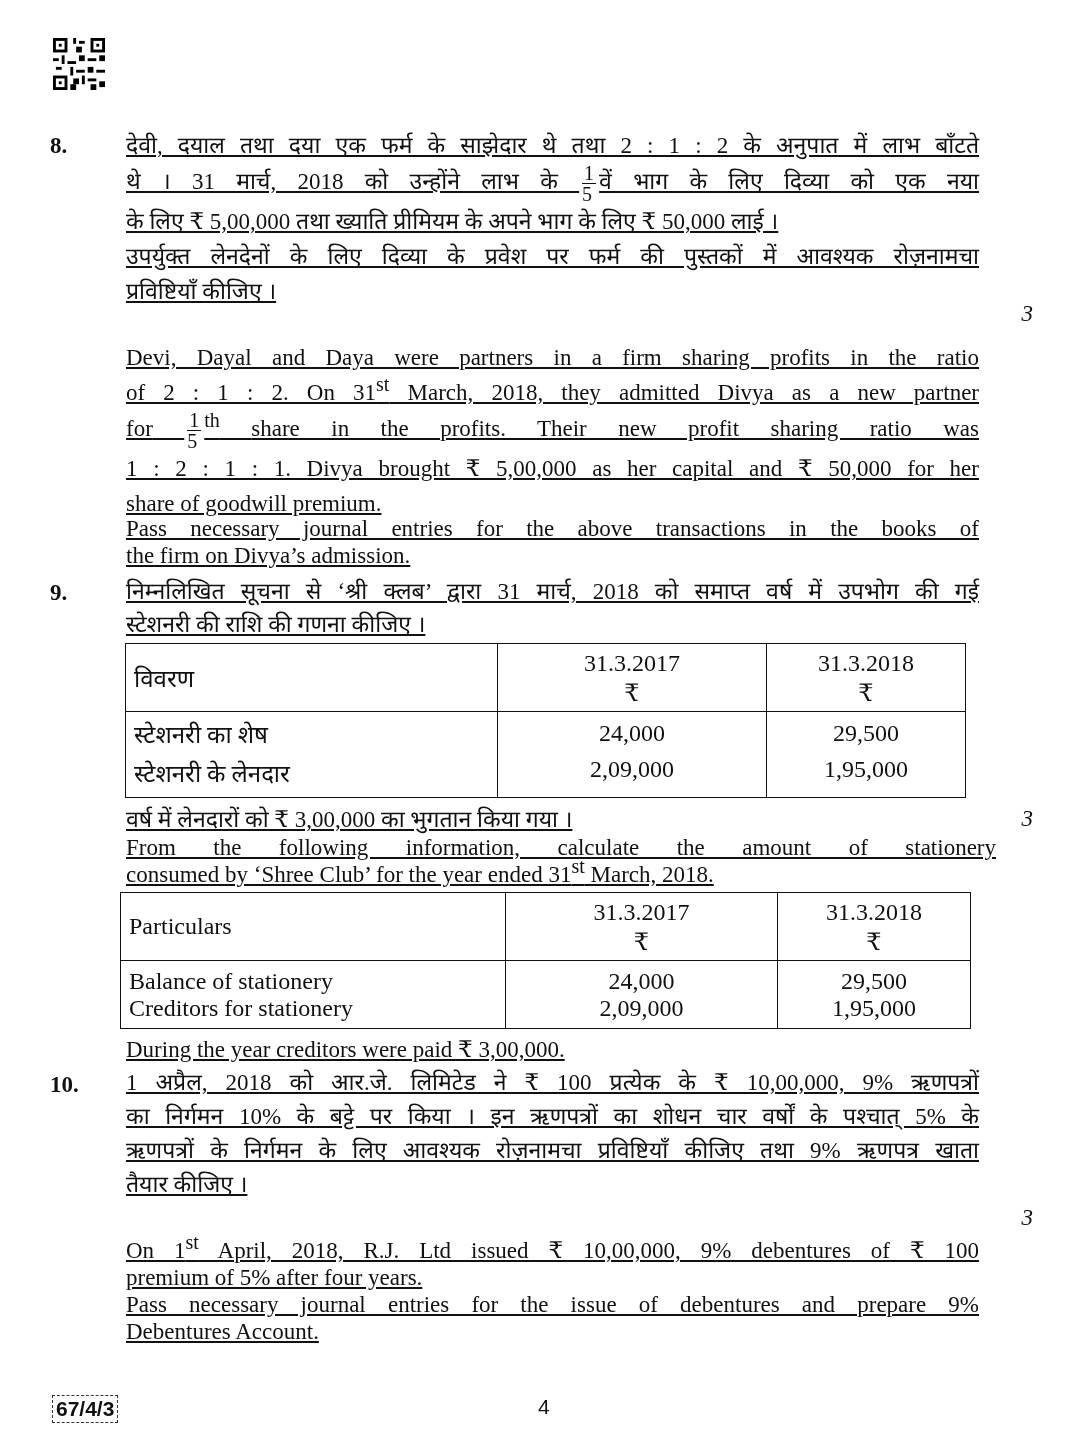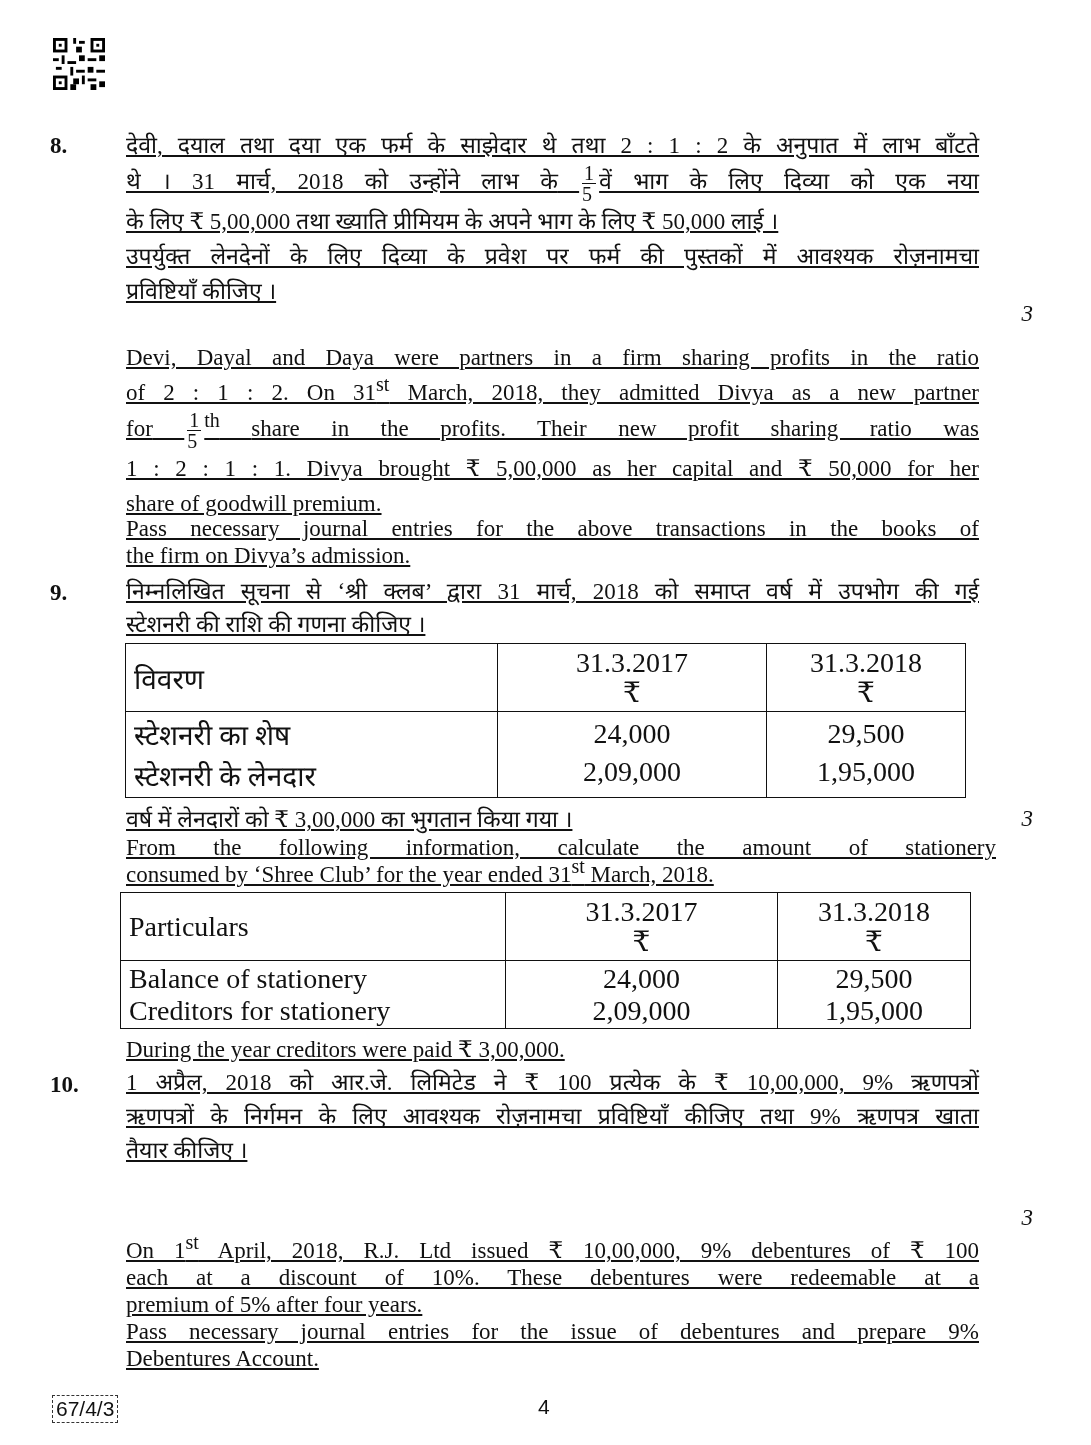--- a/index.html
+++ b/index.html
@@ -9,25 +9,25 @@
   .qnum { position:absolute; left:50px; font-weight:bold; font-size:23px; }
   .marks { position:absolute; right:58px; font-style:italic; font-size:23px; }
   .para { position:absolute; left:126px; width:853px; font-size:23px; line-height:35px; text-align:justify; }
   .para.tight { line-height:27px; }
   .para .ln { display:block; text-align:justify; text-align-last:justify;text-decoration:underline; }
   .para .ln.last { text-align-last:left; }
   sup { font-size:20px; line-height:0; }
   .frac { display:inline-block; vertical-align:middle; text-align:center; font-size:20px; line-height:20px; margin:0 3px; }
   .frac span { display:block; }
   .frac .num { border-bottom:1.5px solid #111; padding:0 2px; }
-  table { position:absolute; border-collapse:collapse; font-size:28px; }
+  table { position:absolute; border-collapse:collapse; font-size:24px; }
   td { border:1.5px solid #111; padding:0 8px; }
   td.c { text-align:center; }
   .tb td { border-top:none; border-bottom:none; }
-  .footer-code { position:absolute; left:52px; top:1395px; border:1px dashed #333; padding:1px 3px; font-family:"Liberation Sans",sans-serif; font-size:21px; }
+  .footer-code { position:absolute; left:52px; top:1395px; border:1px dashed #333; padding:1px 3px; font-family:"Liberation Sans",sans-serif; font-size:21px;font-weight:bold; }
   .page-num { position:absolute; left:538px; top:1395px; font-family:"Liberation Sans",sans-serif; font-size:21px; }
 </style>
 </head>
 <body>
 
 <svg class="qr" viewBox="0 0 18 18">
   <rect x="0" y="0" width="18" height="18" fill="#fff"></rect>
   <rect x="0" y="0" width="5" height="5" fill="#000"></rect>
     <rect x="1" y="1" width="3" height="3" fill="#fff"></rect>
     <rect x="2" y="2" width="1" height="1" fill="#000"></rect>
@@ -136,26 +136,26 @@
 </tbody>
   </table>
 
 <div class="para tight" style="top:1036px">
   <span class="ln last">During the year creditors were paid ₹ 3,00,000.</span>
 </div>
 
 <div class="qnum" style="top:1072px">10.</div>
 <div class="para" style="top:1066px; line-height:34px">
   <span class="ln">1 अप्रैल, 2018 को आर.जे. लिमिटेड ने ₹ 100 प्रत्येक के ₹ 10,00,000, 9% ऋणपत्रों</span>
+  <span class="ln">का निर्गमन 10% के बट्टे पर किया । इन ऋणपत्रों का शोधन चार वर्षों के पश्चात् 5% के</span>
   <span class="ln">ऋणपत्रों के निर्गमन के लिए आवश्यक रोज़नामचा प्रविष्टियाँ कीजिए तथा 9% ऋणपत्र खाता</span>
   <span class="ln last">तैयार कीजिए ।</span>
 </div>
 <div class="marks" style="top:1205px">3</div>
 <div class="para tight" style="top:1237px">
   <span class="ln"><span>On 1</span><sup>st</sup><span> April, 2018, R.J. Ltd issued ₹ 10,00,000, 9% debentures of ₹ 100</span></span>
-  <span class="ln">each at a discount of 10%. These debentures were redeemable at a</span>
   <span class="ln last">premium of 5% after four years.</span>
   <span class="ln">Pass necessary journal entries for the issue of debentures and prepare 9%</span>
   <span class="ln last">Debentures Account.</span>
 </div>
 
 <div class="footer-code">67/4/3</div>
 <div class="page-num">4</div>
 
 </body></html>

